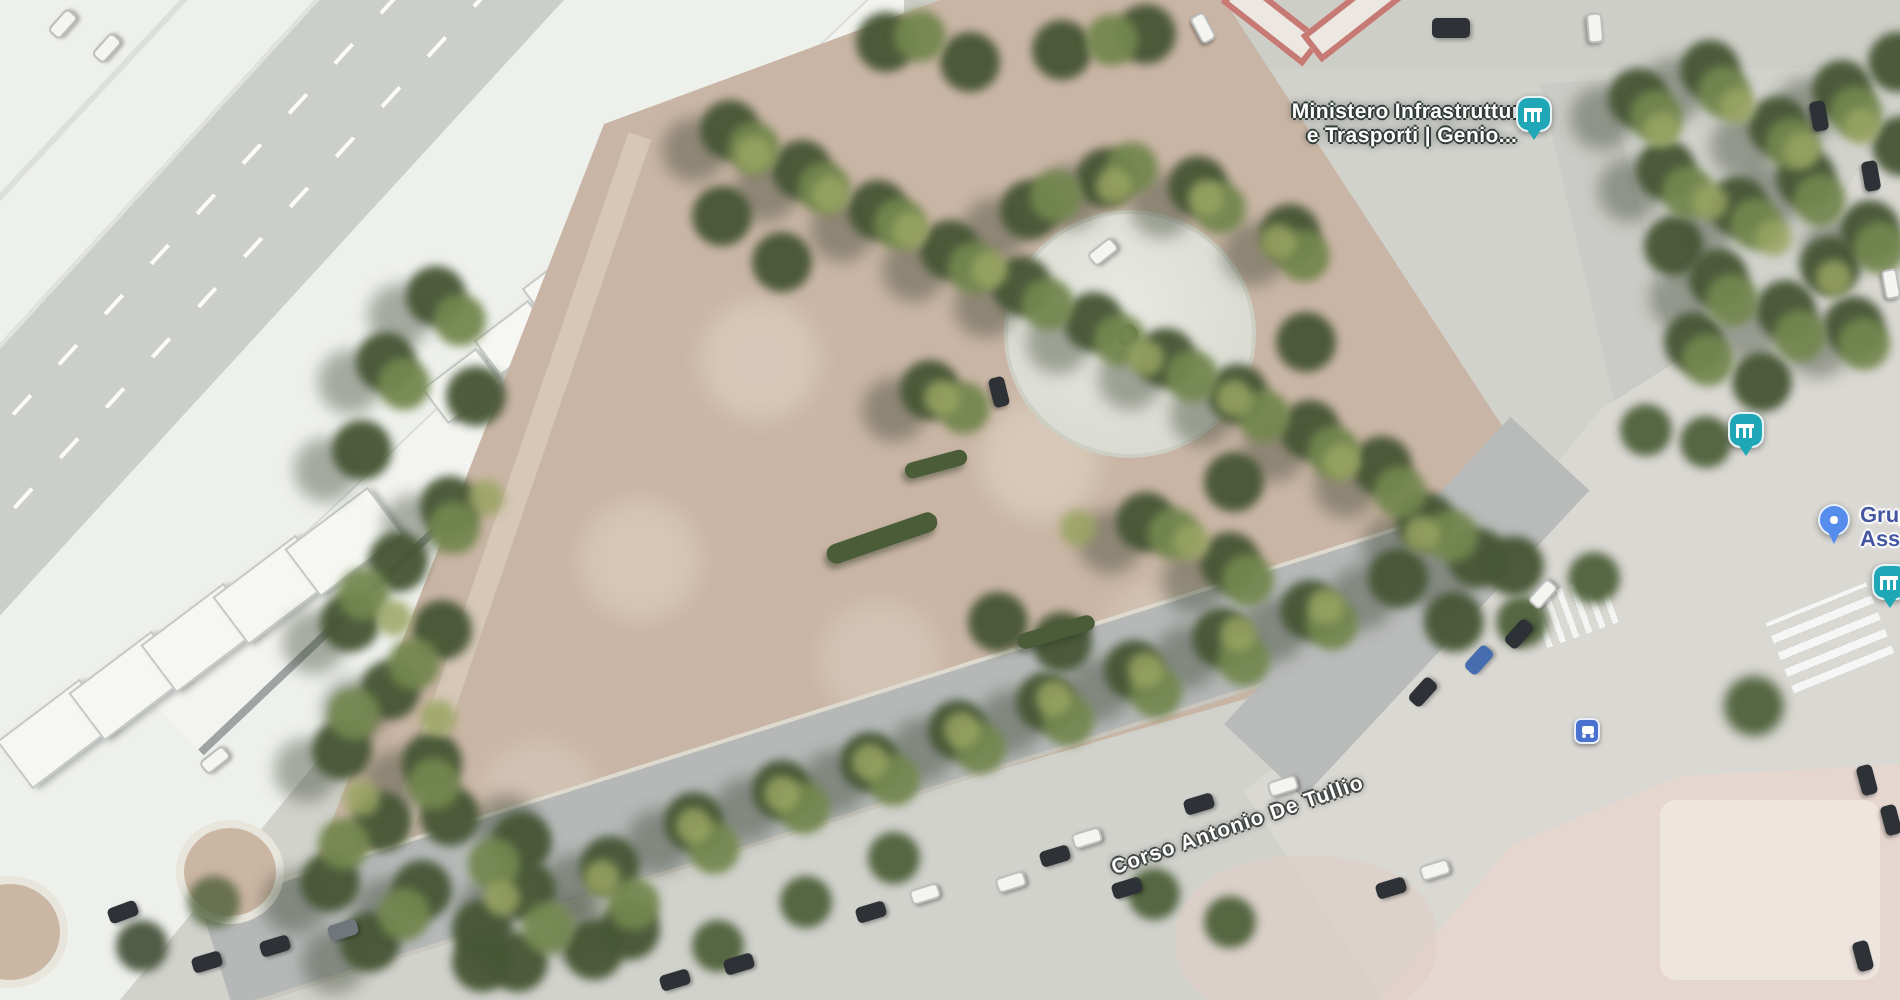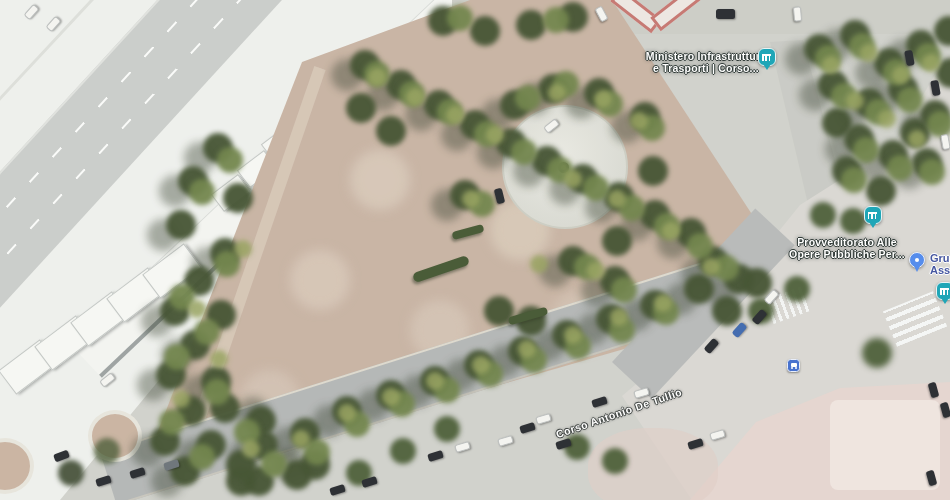--- a/index.html
+++ b/index.html
@@ -194,30 +194,26 @@
   <div class="car c-w" style="left:938px;top:138px;transform:rotate(80deg);"></div>
   <div class="car c-d" style="left:926px;top:386px;transform:rotate(75deg);"></div>
   <div class="car c-d" style="left:938px;top:406px;transform:rotate(75deg);"></div>
   <div class="car c-d" style="left:924px;top:474px;transform:rotate(75deg);"></div>
 
   <div class="bld-bar" style="left:610px;top:2px;width:52px;transform:rotate(38deg);"></div>
   <div class="bld-bar" style="left:650px;top:0px;width:52px;transform:rotate(-38deg);"></div>
 
   <div class="lbl" style="left:630px;top:50px;width:152px;">
     <span style="position:static;display:block;">Ministero Infrastrutture</span>
-    <span style="position:static;display:block;">e Trasporti | Corso...</span>
+    <span style="position:static;display:block;">e Trasporti | Genio...</span>
   </div>
   <div class="pin-inst" style="left:758px;top:48px;">
       <span class="cols"></span>
     </div>
 
-  <div class="lbl" style="left:778px;top:236px;width:138px;">
-    <span style="position:static;display:block;">Provveditorato Alle</span>
-    <span style="position:static;display:block;">Opere Pubbliche Per...</span>
-  </div>
   <div class="pin-inst" style="left:864px;top:206px;">
       <span class="cols"></span>
     </div>
 
   <div class="pin-biz" style="left:909px;top:252px;">
       <span class="dot"></span>
     </div>
   <div class="biz" style="left:930px;top:252px;">
     <span style="position:static;display:block;">Grup</span>
     <span style="position:static;display:block;">Asso</span>

